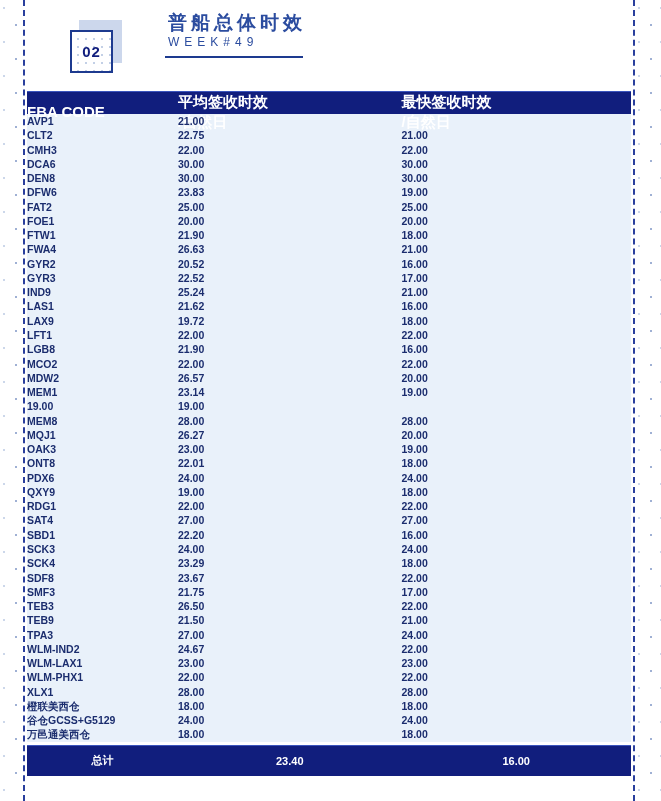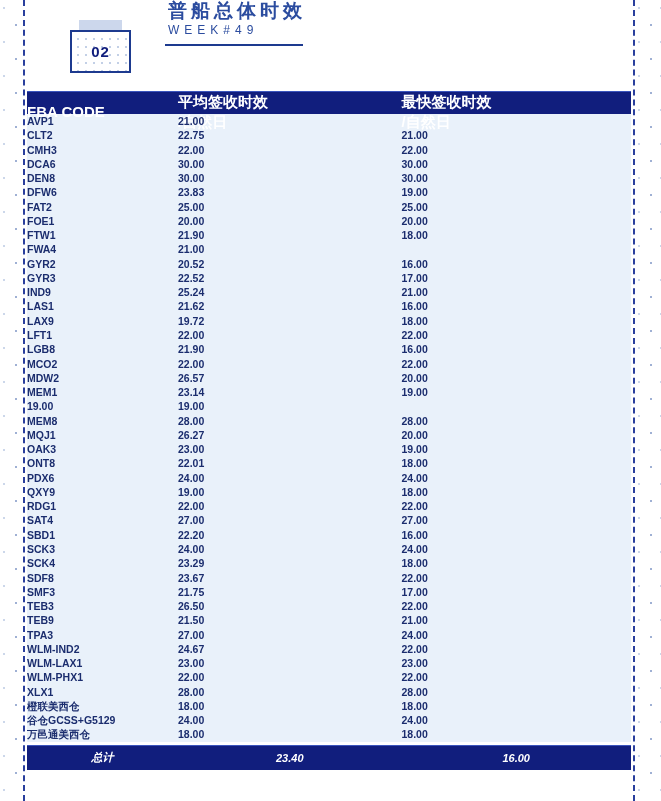--- a/index.html
+++ b/index.html
@@ -25,42 +25,42 @@
     background-position:5px 8px,15px 25px;}
   .strip-left{left:0;width:25px;border-right:2px dashed var(--dash);}
   .strip-right{right:0;width:28px;border-left:2px dashed var(--dash);}
 
   .content{position:absolute;left:27px;top:0;width:604px;height:801px;background:#fff;}
 
   
   .doc-header{position:relative;height:91px;background:#fff;}
   .badge-wrap{position:absolute;left:43px;top:20px;width:54px;height:56px;}
   .badge-back{position:absolute;left:9px;top:0;width:43px;height:43px;background:var(--badge-back);}
-  .badge-front{position:absolute;left:0;top:10px;width:61px;height:43px;background:#fff;
+  .badge-front{position:absolute;left:0;top:10px;width:43px;height:43px;background:#fff;
     background-image:radial-gradient(circle,#c3d0e6 0.9px,transparent 1.1px);
     background-size:8px 8px;background-position:2px 3px;
     border:2px solid var(--accent-line);
     display:flex;align-items:center;justify-content:center;
     color:var(--navy);font-size:15px;font-weight:bold;letter-spacing:1px;}
-  .title-block{position:absolute;left:141px;top:0;}
+  .title-block{position:absolute;left:141px;top:12px;}
   .doc-title{color:var(--title-blue);font-size:19px;font-weight:bold;letter-spacing:4px;line-height:1.2;}
   .doc-week{color:var(--title-blue);font-size:12px;font-weight:normal;letter-spacing:5px;}
   .title-underline{width:138px;height:2px;background:var(--accent-line);margin-top:7px;margin-left:-3px;}
 
   
   .grid3{display:grid;grid-template-columns:25% 37% 38%;}
   .thead{height:23px;background:var(--navy);border-top:1px solid #3a54bc;
     color:#fff;align-items:center;
     font-size:15px;font-weight:bold;white-space:pre-line;line-height:1.35;}
   .tbody{background:var(--row-bg);}
   .trow{height:14.27px;text-align:left;align-items:center;}
   .trow .td{color:var(--row-text);font-size:10.5px;font-weight:bold;line-height:14.27px;
     white-space:nowrap;overflow:hidden;}
-  .tfoot{height:25px;background:var(--navy);border-top:1px solid #3a54bc;margin-top:3px;
-    color:#fff;align-items:center;text-align:center;font-size:11px;font-weight:bold;font-style:italic;}
+  .tfoot{height:31px;background:var(--navy);border-top:1px solid #3a54bc;margin-top:3px;
+    color:#fff;align-items:center;text-align:center;font-size:11px;font-weight:bold;}
 </style>
 </head>
 <body>
 
 <div class="page">
   <div class="strip strip-left"></div>
   <div class="strip strip-right"></div>
 
   <div class="content">
 
@@ -133,20 +133,21 @@
   </div>
 
   <div class="trow grid3">
     <div class="td">FTW1</div>
     <div class="td">21.90</div>
     <div class="td">18.00</div>
   </div>
 
   <div class="trow grid3">
     <div class="td">FWA4</div>
+    <div class="td">26.63</div>
     <div class="td">21.00</div>
   </div>
 
   <div class="trow grid3">
     <div class="td">GYR2</div>
     <div class="td">20.52</div>
     <div class="td">16.00</div>
   </div>
 
   <div class="trow grid3">

